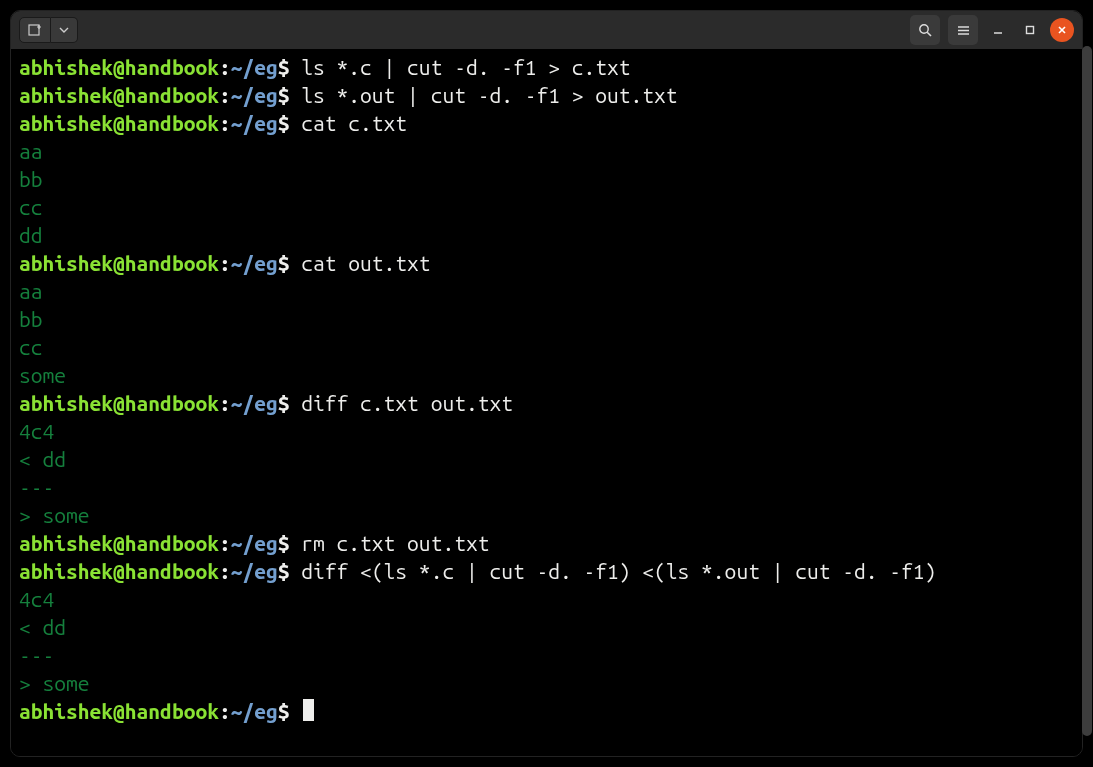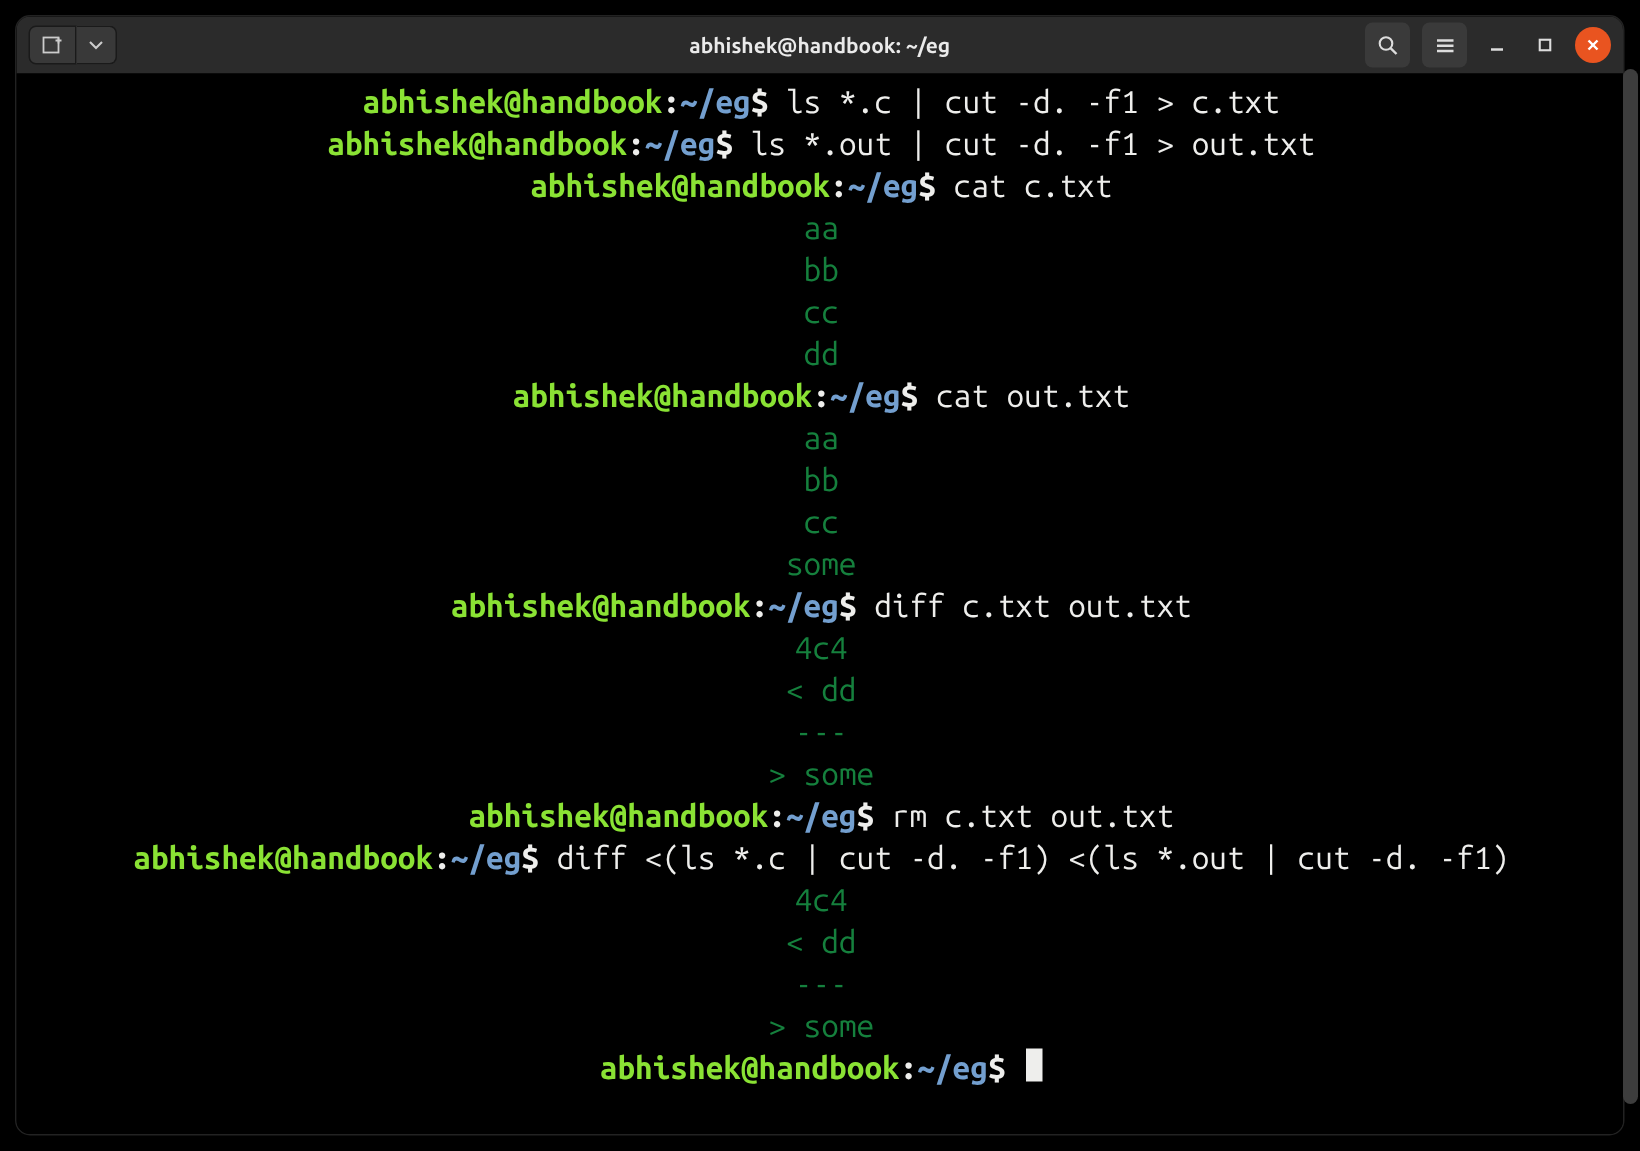--- a/index.html
+++ b/index.html
@@ -88,21 +88,21 @@
     flex: 1;
     background: #000;
     padding: 4px 6px 4px 8px;
     color: #eeeeec;
     font-size: 21px;
     line-height: 28px;
     position: relative;
     white-space: pre;
     overflow: hidden;
   }
-  .line { white-space: pre; text-align: center; }
+  .line { white-space: pre; }
   .user { color: #8ae234; font-weight: bold; }
   .path { color: #739fcf; font-weight: bold; }
   .colon { color: #eeeeec; font-weight: bold; }
   .dollar { color: #eeeeec; font-weight: bold; }
   .cmd { color: #eeeeec; }
   .out { color: #15803d; }
   .cursor {
     display: inline-block;
     width: 11px;
     height: 22px;
@@ -138,21 +138,20 @@
             <line x1="9" y1="4" x2="13" y2="4" stroke="#ccc" stroke-width="1.2"></line>
             <line x1="11" y1="2" x2="11" y2="6" stroke="#ccc" stroke-width="1.2"></line>
           </svg>
       </div>
       <div class="tb-btn second">
         <svg width="10" height="10" viewBox="0 0 10 10">
             <path d="M1 3 L5 7 L9 3" fill="none" stroke="#ccc" stroke-width="1.4"></path>
           </svg>
       </div>
     </div>
-    <div class="tb-title">abhishek@handbook: ~/eg</div>
     <div class="titlebar-right">
       <div class="hb-btn">
         <svg width="15" height="15" viewBox="0 0 15 15">
             <circle cx="6" cy="6" r="4.2" fill="none" stroke="#ddd" stroke-width="1.4"></circle>
             <line x1="9.2" y1="9.2" x2="13" y2="13" stroke="#ddd" stroke-width="1.6"></line>
           </svg>
       </div>
       <div class="hb-btn">
         <svg width="15" height="15" viewBox="0 0 15 15">
             <line x1="2" y1="4" x2="13" y2="4" stroke="#ddd" stroke-width="1.6"></line>

